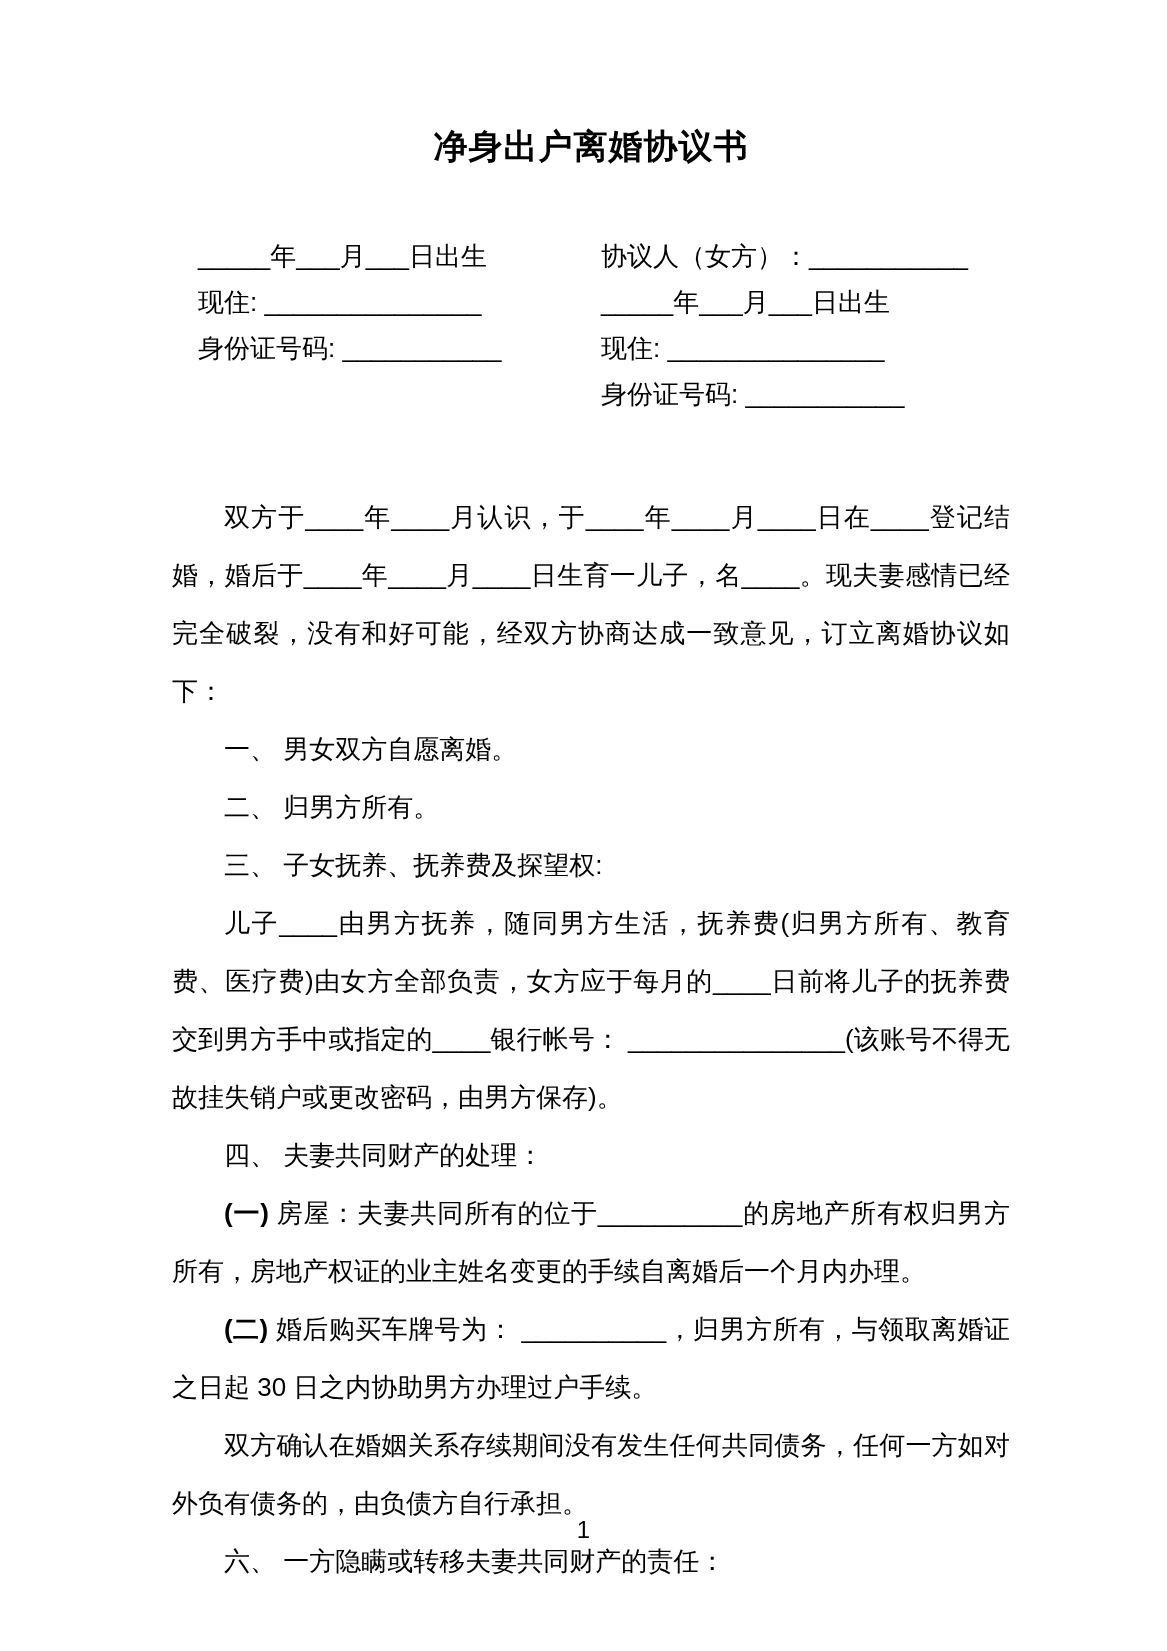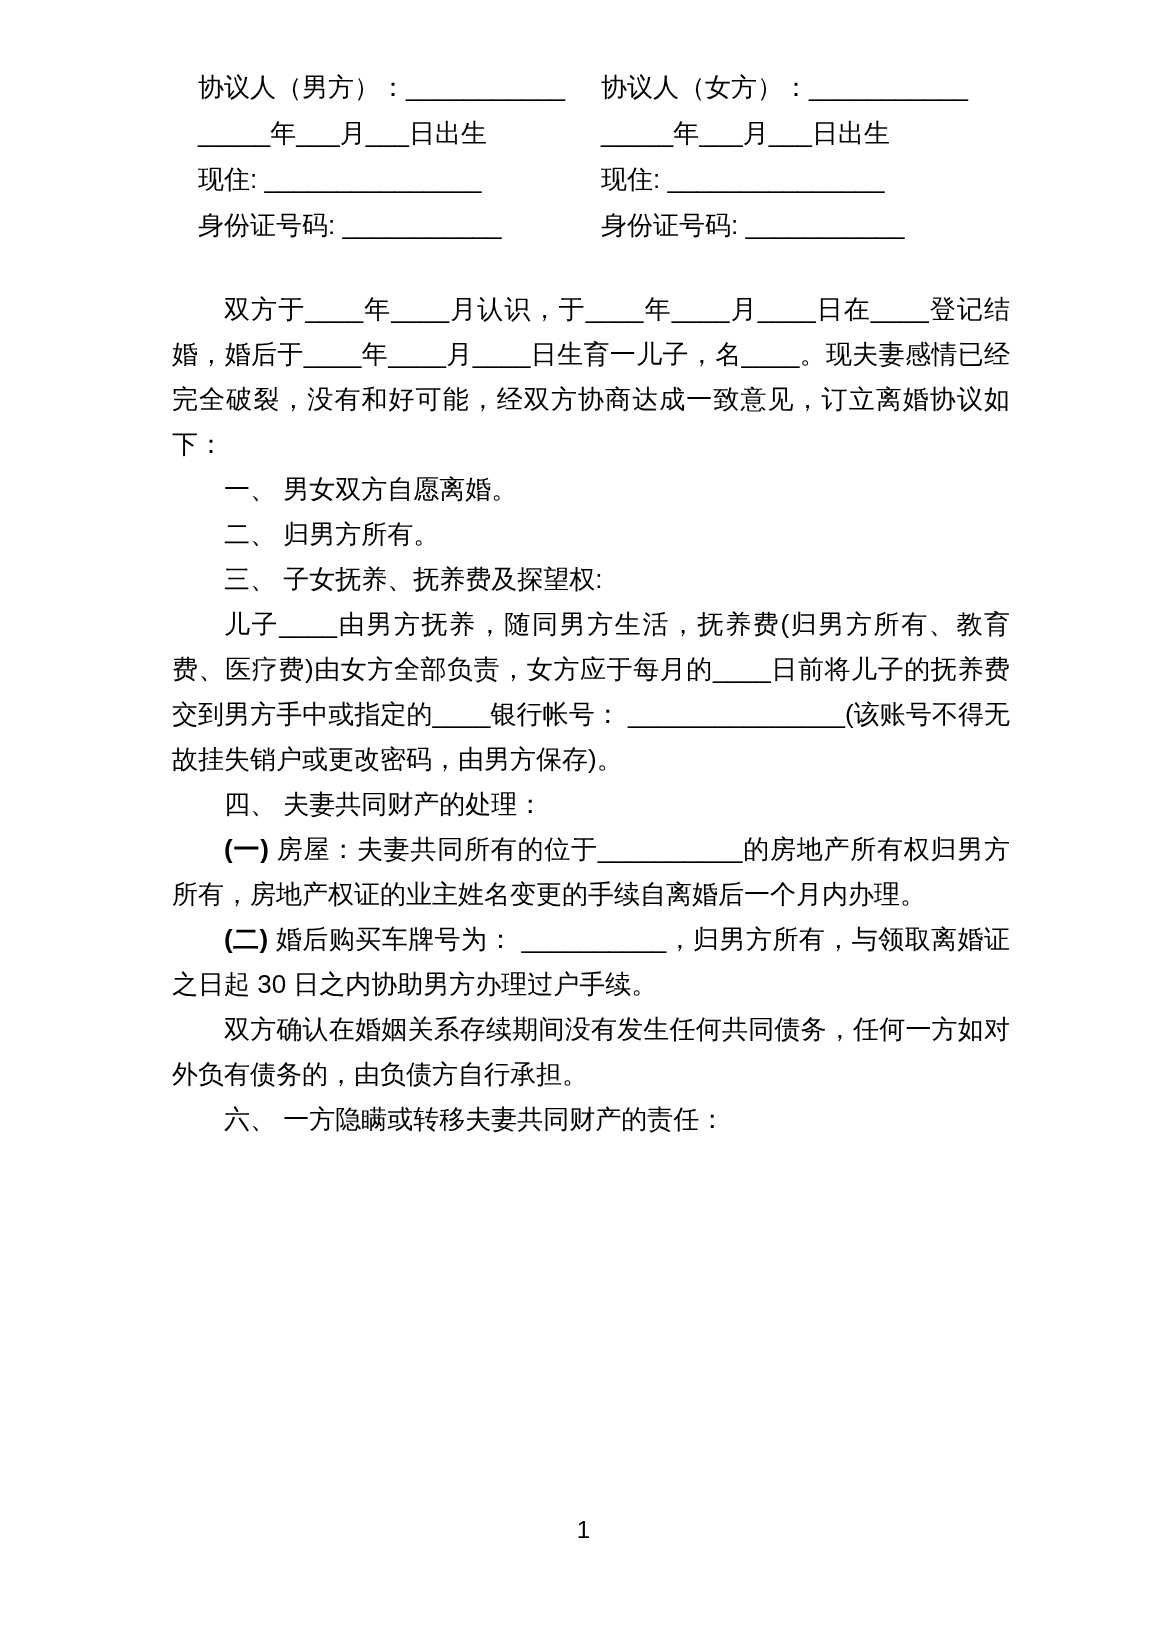--- a/index.html
+++ b/index.html
@@ -29,47 +29,47 @@
     margin-top:64px;
     margin-left:26px;
     display:grid;
     grid-template-columns:403px 1fr;
     font-size:26px;
     font-weight:500;
     line-height:46px;
   }
   .party-line { white-space:nowrap; }
   .body {
-    margin-top:39px;
+    margin-top:71px;
     font-size:26px;
     font-weight:500;
-    line-height:45px;
+    line-height:58px;
     text-align:justify;
   }
   .para { margin:0; text-indent:2em; }
   .marker { font-weight:700; }
   .page-num {
     position:absolute;
     left:0; right:0;
     top:1516px;
     text-align:center;
     font-size:24px;
     font-weight:400;
   }
 </style>
 </head>
 <body>
 
 <div class="page">
   <div class="doc">
 
+    <div class="title">净身出户离婚协议书</div>
 
     <div class="parties">
       <div class="party">
-        <div class="party-line">协议人（男方）：___________</div>
         <div class="party-line">_____年___月___日出生</div>
         <div class="party-line">现住: _______________</div>
         <div class="party-line">身份证号码: ___________</div>
       </div>
       <div class="party">
         <div class="party-line">协议人（女方）：___________</div>
         <div class="party-line">_____年___月___日出生</div>
         <div class="party-line">现住: _______________</div>
         <div class="party-line">身份证号码: ___________</div>
       </div>

